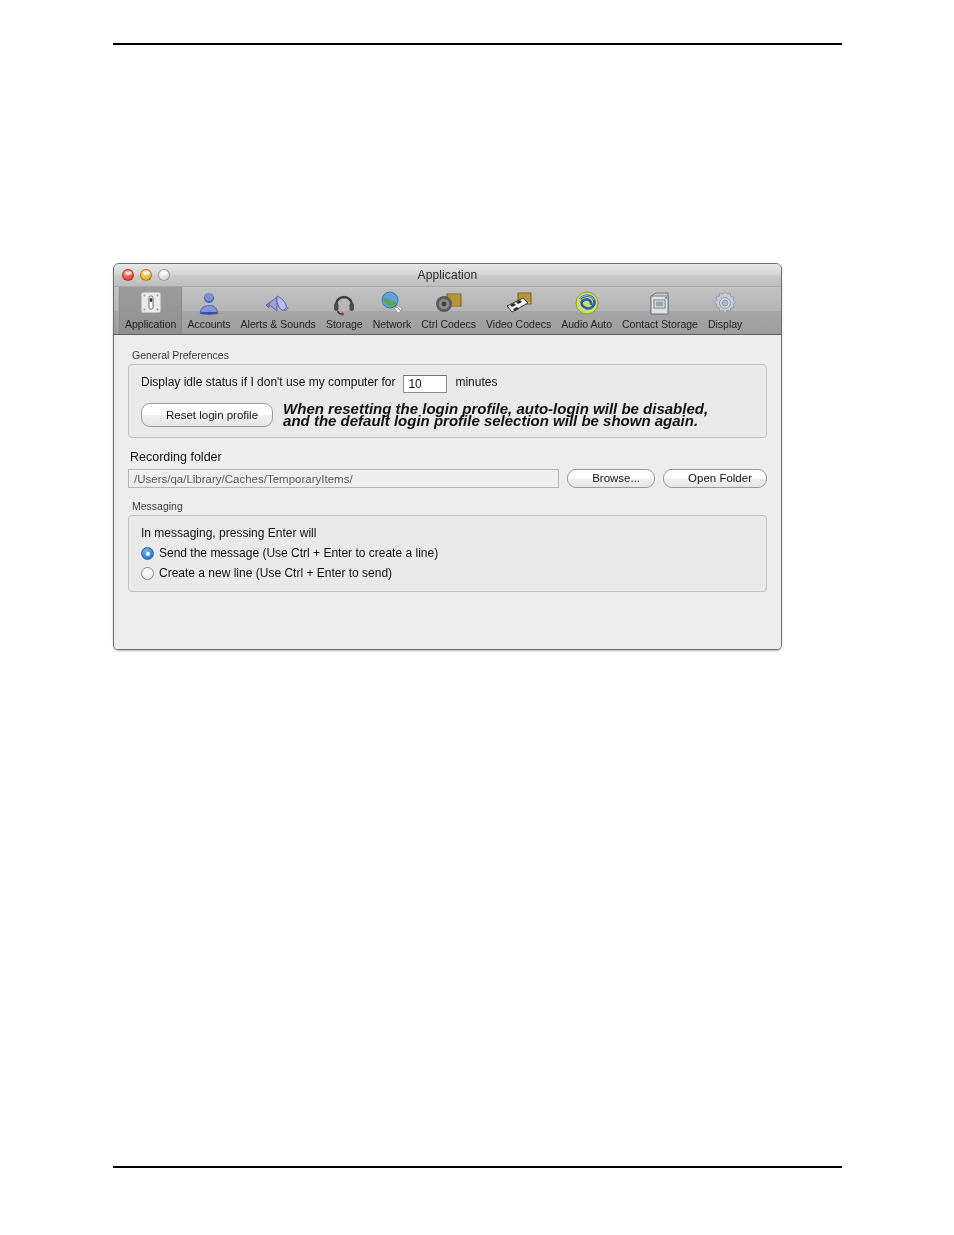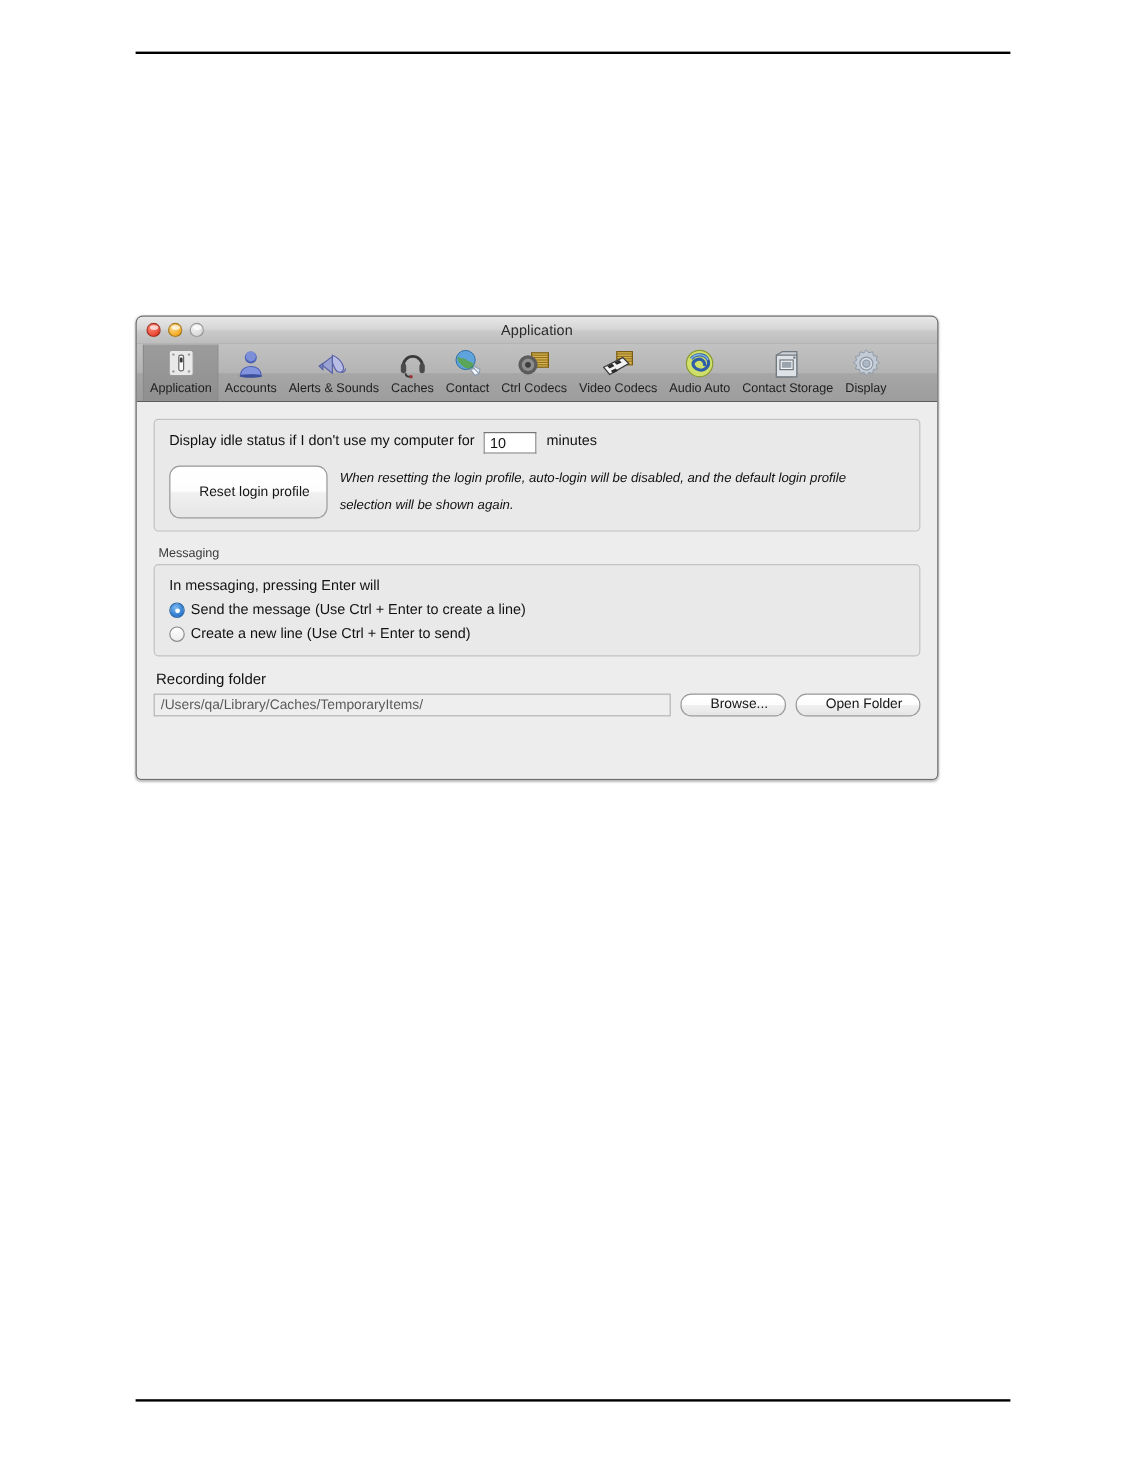--- a/index.html
+++ b/index.html
@@ -185,26 +185,27 @@
     color: #151515;
     font-family: "Liberation Sans", sans-serif;
     padding: 1px 14px 2px 24px;
     line-height: 14px;
     box-shadow: 0 1px 0 rgba(255,255,255,.8) inset;
     cursor: default;
     white-space: nowrap;
   }
 
   .hint {
-    font-size: 11px;
+    font-size: 15px;
     font-style: italic;
     color: #111;
-    line-height: 22px;
+    line-height: 12px;
     margin-left: 10px;
     max-width: 455px;
+    font-weight: bold;
   }
 
   .radio-line {
     display: flex;
     align-items: center;
     margin-top: 5px;
   }
   .radio {
     width: 13px;
     height: 13px;
@@ -327,34 +328,34 @@
     <div class="tb-item">
       <div class="tb-icon">
         <svg width="26" height="26" viewBox="0 0 26 26">
           <path d="M5 15a8 8 0 0 1 16 0" stroke="#3b3b3b" stroke-width="2.4" fill="none"></path>
           <rect x="3" y="13" width="4.5" height="8" rx="2" fill="#4b4b4b"></rect>
           <rect x="18.5" y="13" width="4.5" height="8" rx="2" fill="#4b4b4b"></rect>
           <path d="M7 21c0 2 2 3 4 3" stroke="#3b3b3b" stroke-width="1.6" fill="none"></path>
           <circle cx="11.5" cy="24" r="1.4" fill="#9a3030"></circle>
         </svg>
       </div>
-      <div class="tb-label">Caches</div>
+      <div class="tb-label">Storage</div>
     </div>
 
     <div class="tb-item">
       <div class="tb-icon">
         <svg width="26" height="26" viewBox="0 0 26 26">
           <circle cx="11" cy="10" r="8" fill="#5fa3dd"></circle>
           <path d="M4 7c3 2 6 1 8 3s5 1 6 4-3 4-6 3-6-4-7-6z" fill="#5aa55a"></path>
           <ellipse cx="11" cy="10" rx="8" ry="8" fill="none" stroke="#2d6aa0" stroke-width=".8"></ellipse>
           <path d="M18 15l5 3-1 4-5-3z" fill="#e9eef6" stroke="#8d9db0"></path>
           <path d="M15 18l4 5 3-2-4-4z" fill="#f3f6fa" stroke="#8d9db0"></path>
         </svg>
       </div>
-      <div class="tb-label">Contact</div>
+      <div class="tb-label">Network</div>
     </div>
 
     <div class="tb-item">
       <div class="tb-icon">
         <svg width="28" height="26" viewBox="0 0 28 26">
           <rect x="12" y="4" width="14" height="12" fill="#d8b24e" stroke="#7a5d12"></rect>
           <g stroke="#7a5d12" stroke-width=".7">
             <line x1="12" y1="6" x2="26" y2="6"></line>
               <line x1="12" y1="8" x2="26" y2="8"></line>
             <line x1="12" y1="10" x2="26" y2="10"></line>
@@ -424,58 +425,59 @@
         </svg>
       </div>
       <div class="tb-label">Display</div>
     </div>
 
   </div>
 
   <div class="content">
 
     <div class="group">
+      <div class="group-caption">General Preferences</div>
       <div class="group-box">
 
         <div class="row">
           <span class="lbl">Display idle status if I don't use my computer for</span>
           <input class="num-field" type="text" value="10" style="">
           <span class="lbl">minutes</span>
         </div>
 
         <div class="row">
           <button class="cap-btn">Reset login profile</button>
           <span class="hint">When resetting the login profile, auto-login will be disabled, and the default login profile selection will be shown again.</span>
-        </div>
-
-      </div>
-    </div>
-
-    <div class="group">
-      <div class="group-caption">Messaging</div>
-      <div class="group-box">
-
-        <div class="sub-head">In messaging, pressing Enter will</div>
-
-        <div class="radio-line">
-          <span class="radio checked"></span>
-          <span class="radio-label">Send the message (Use Ctrl + Enter to create a line)</span>
-        </div>
-
-        <div class="radio-line">
-          <span class="radio"></span>
-          <span class="radio-label">Create a new line (Use Ctrl + Enter to send)</span>
         </div>
 
       </div>
     </div>
 
     <div class="group">
       <div class="rec-label">Recording folder</div>
       <div class="rec-row">
         <input class="path-field" type="text" value="/Users/qa/Library/Caches/TemporaryItems/" style="">
         <button class="cap-btn">Browse...</button>
         <button class="cap-btn">Open Folder</button>
       </div>
     </div>
 
+    <div class="group">
+      <div class="group-caption">Messaging</div>
+      <div class="group-box">
+
+        <div class="sub-head">In messaging, pressing Enter will</div>
+
+        <div class="radio-line">
+          <span class="radio checked"></span>
+          <span class="radio-label">Send the message (Use Ctrl + Enter to create a line)</span>
+        </div>
+
+        <div class="radio-line">
+          <span class="radio"></span>
+          <span class="radio-label">Create a new line (Use Ctrl + Enter to send)</span>
+        </div>
+
+      </div>
+    </div>
+
   </div>
 </div>
 
 </body></html>

